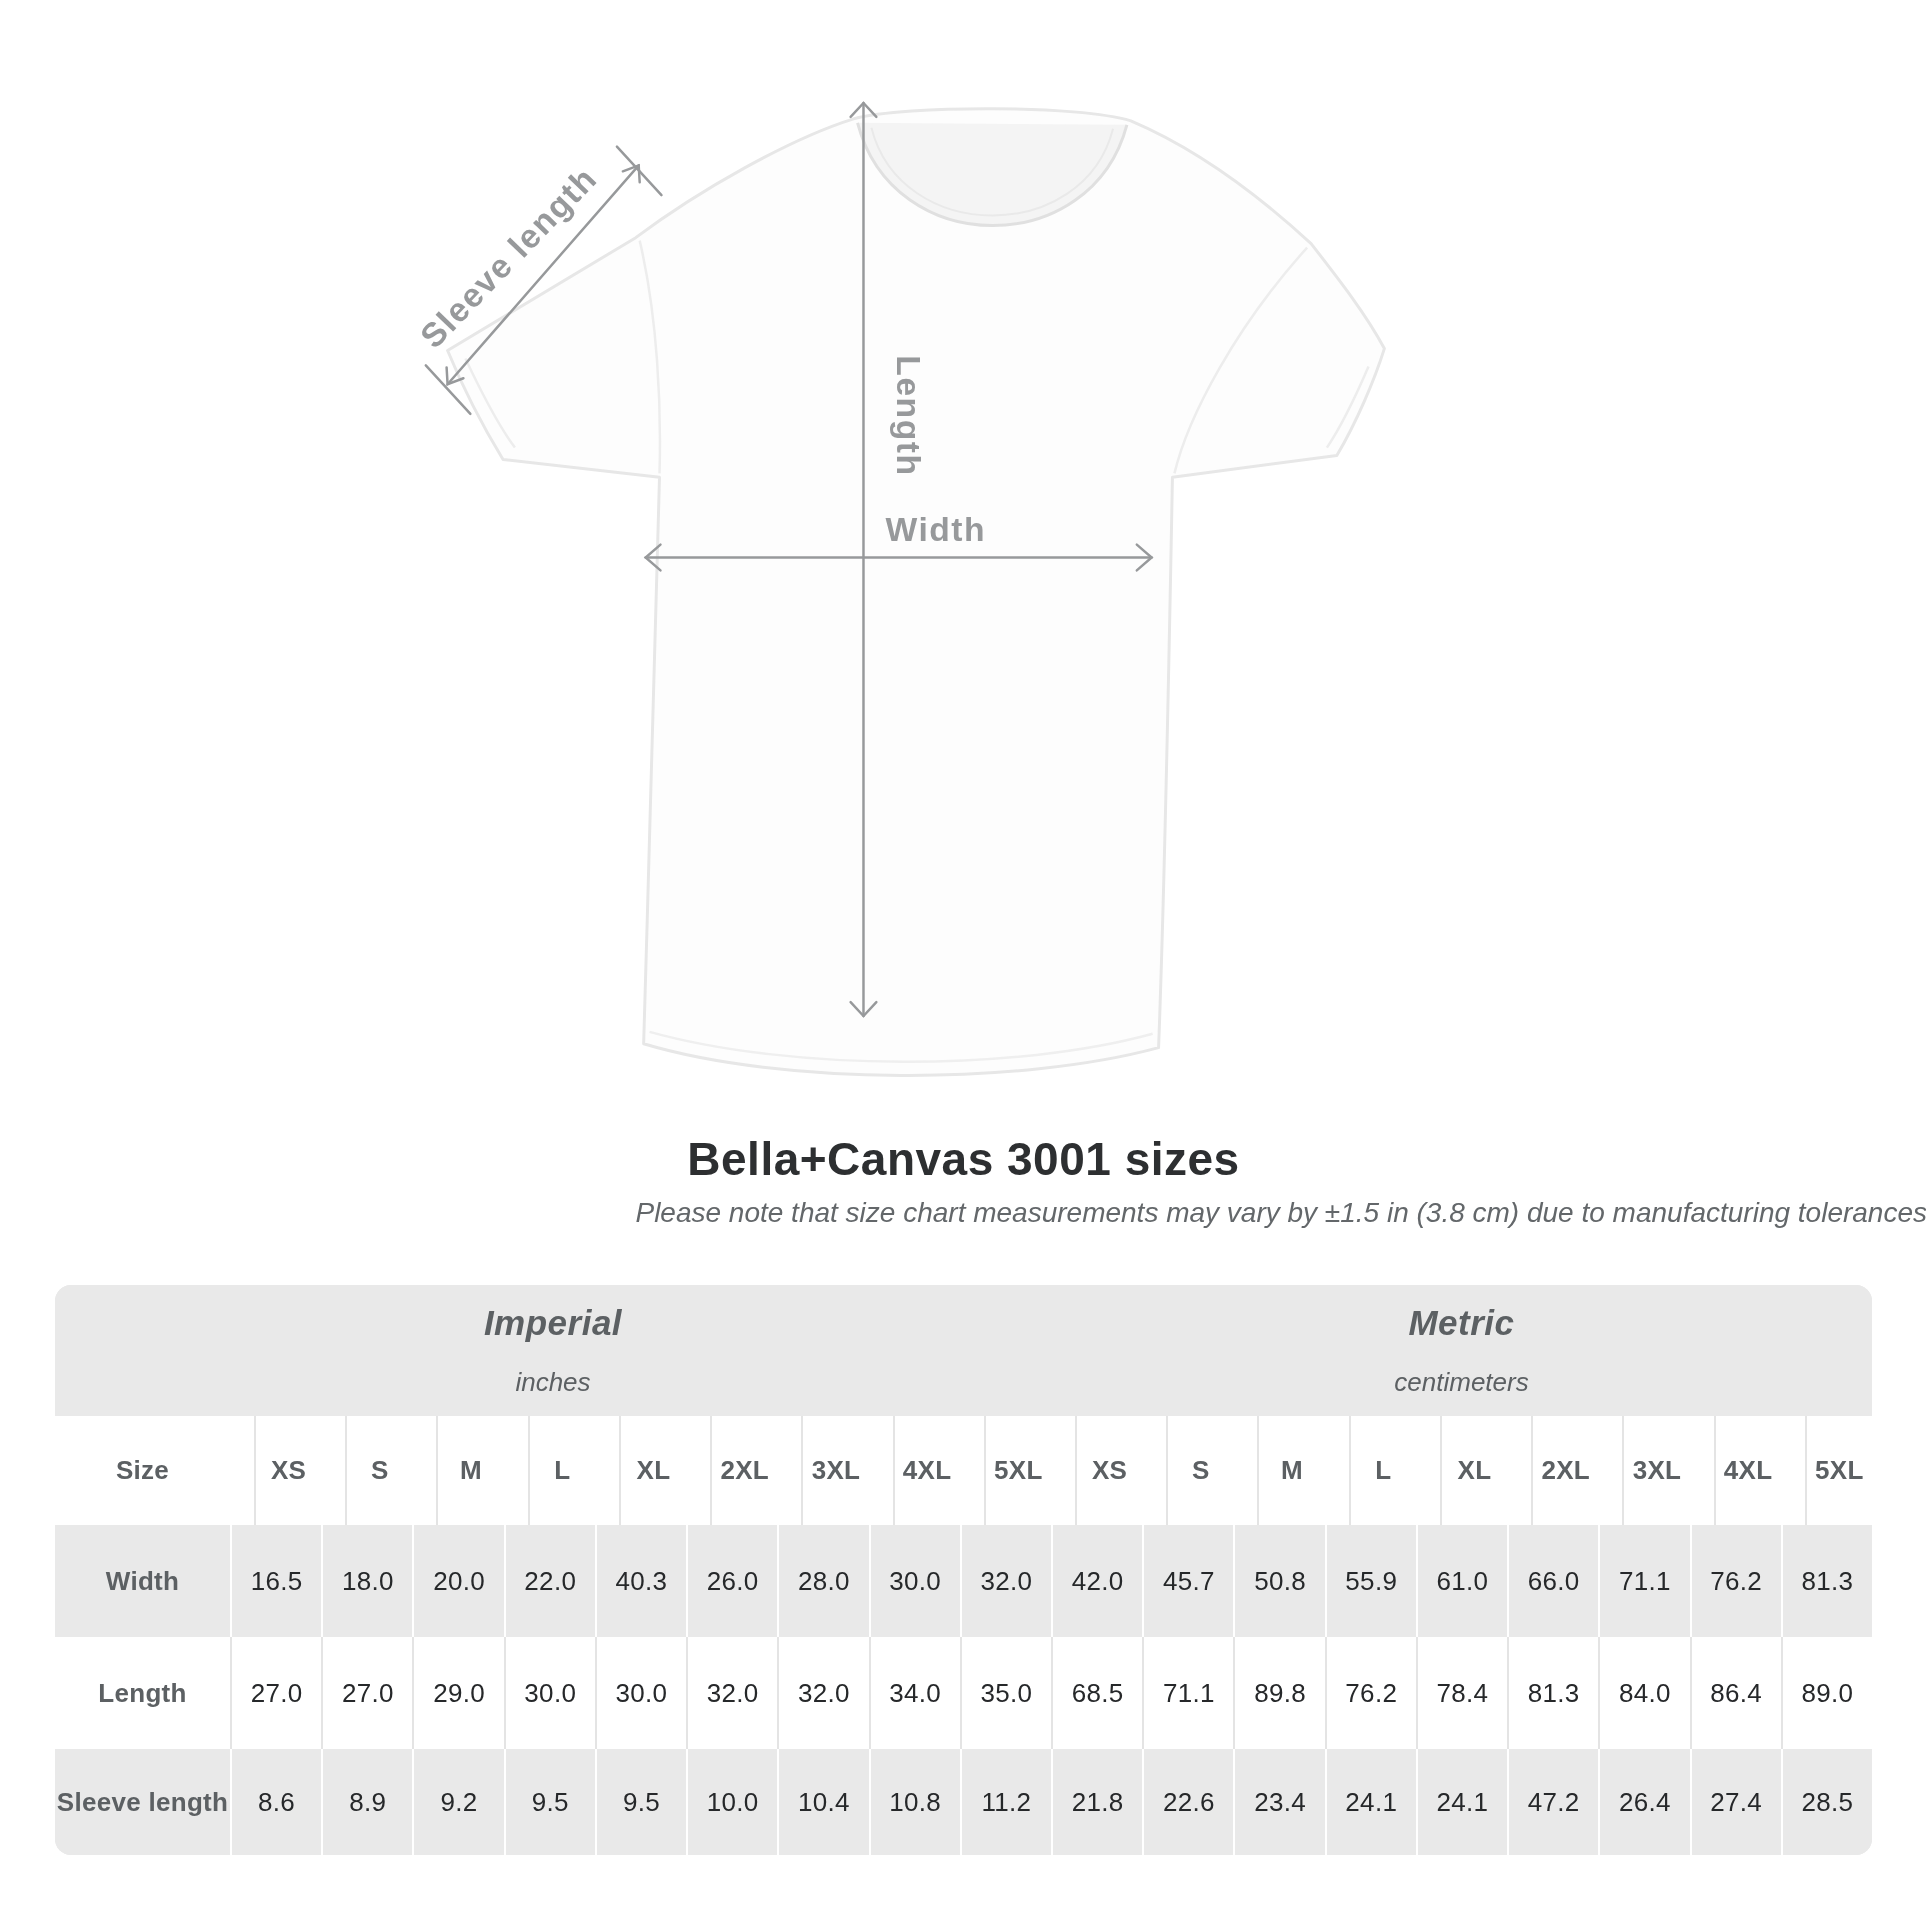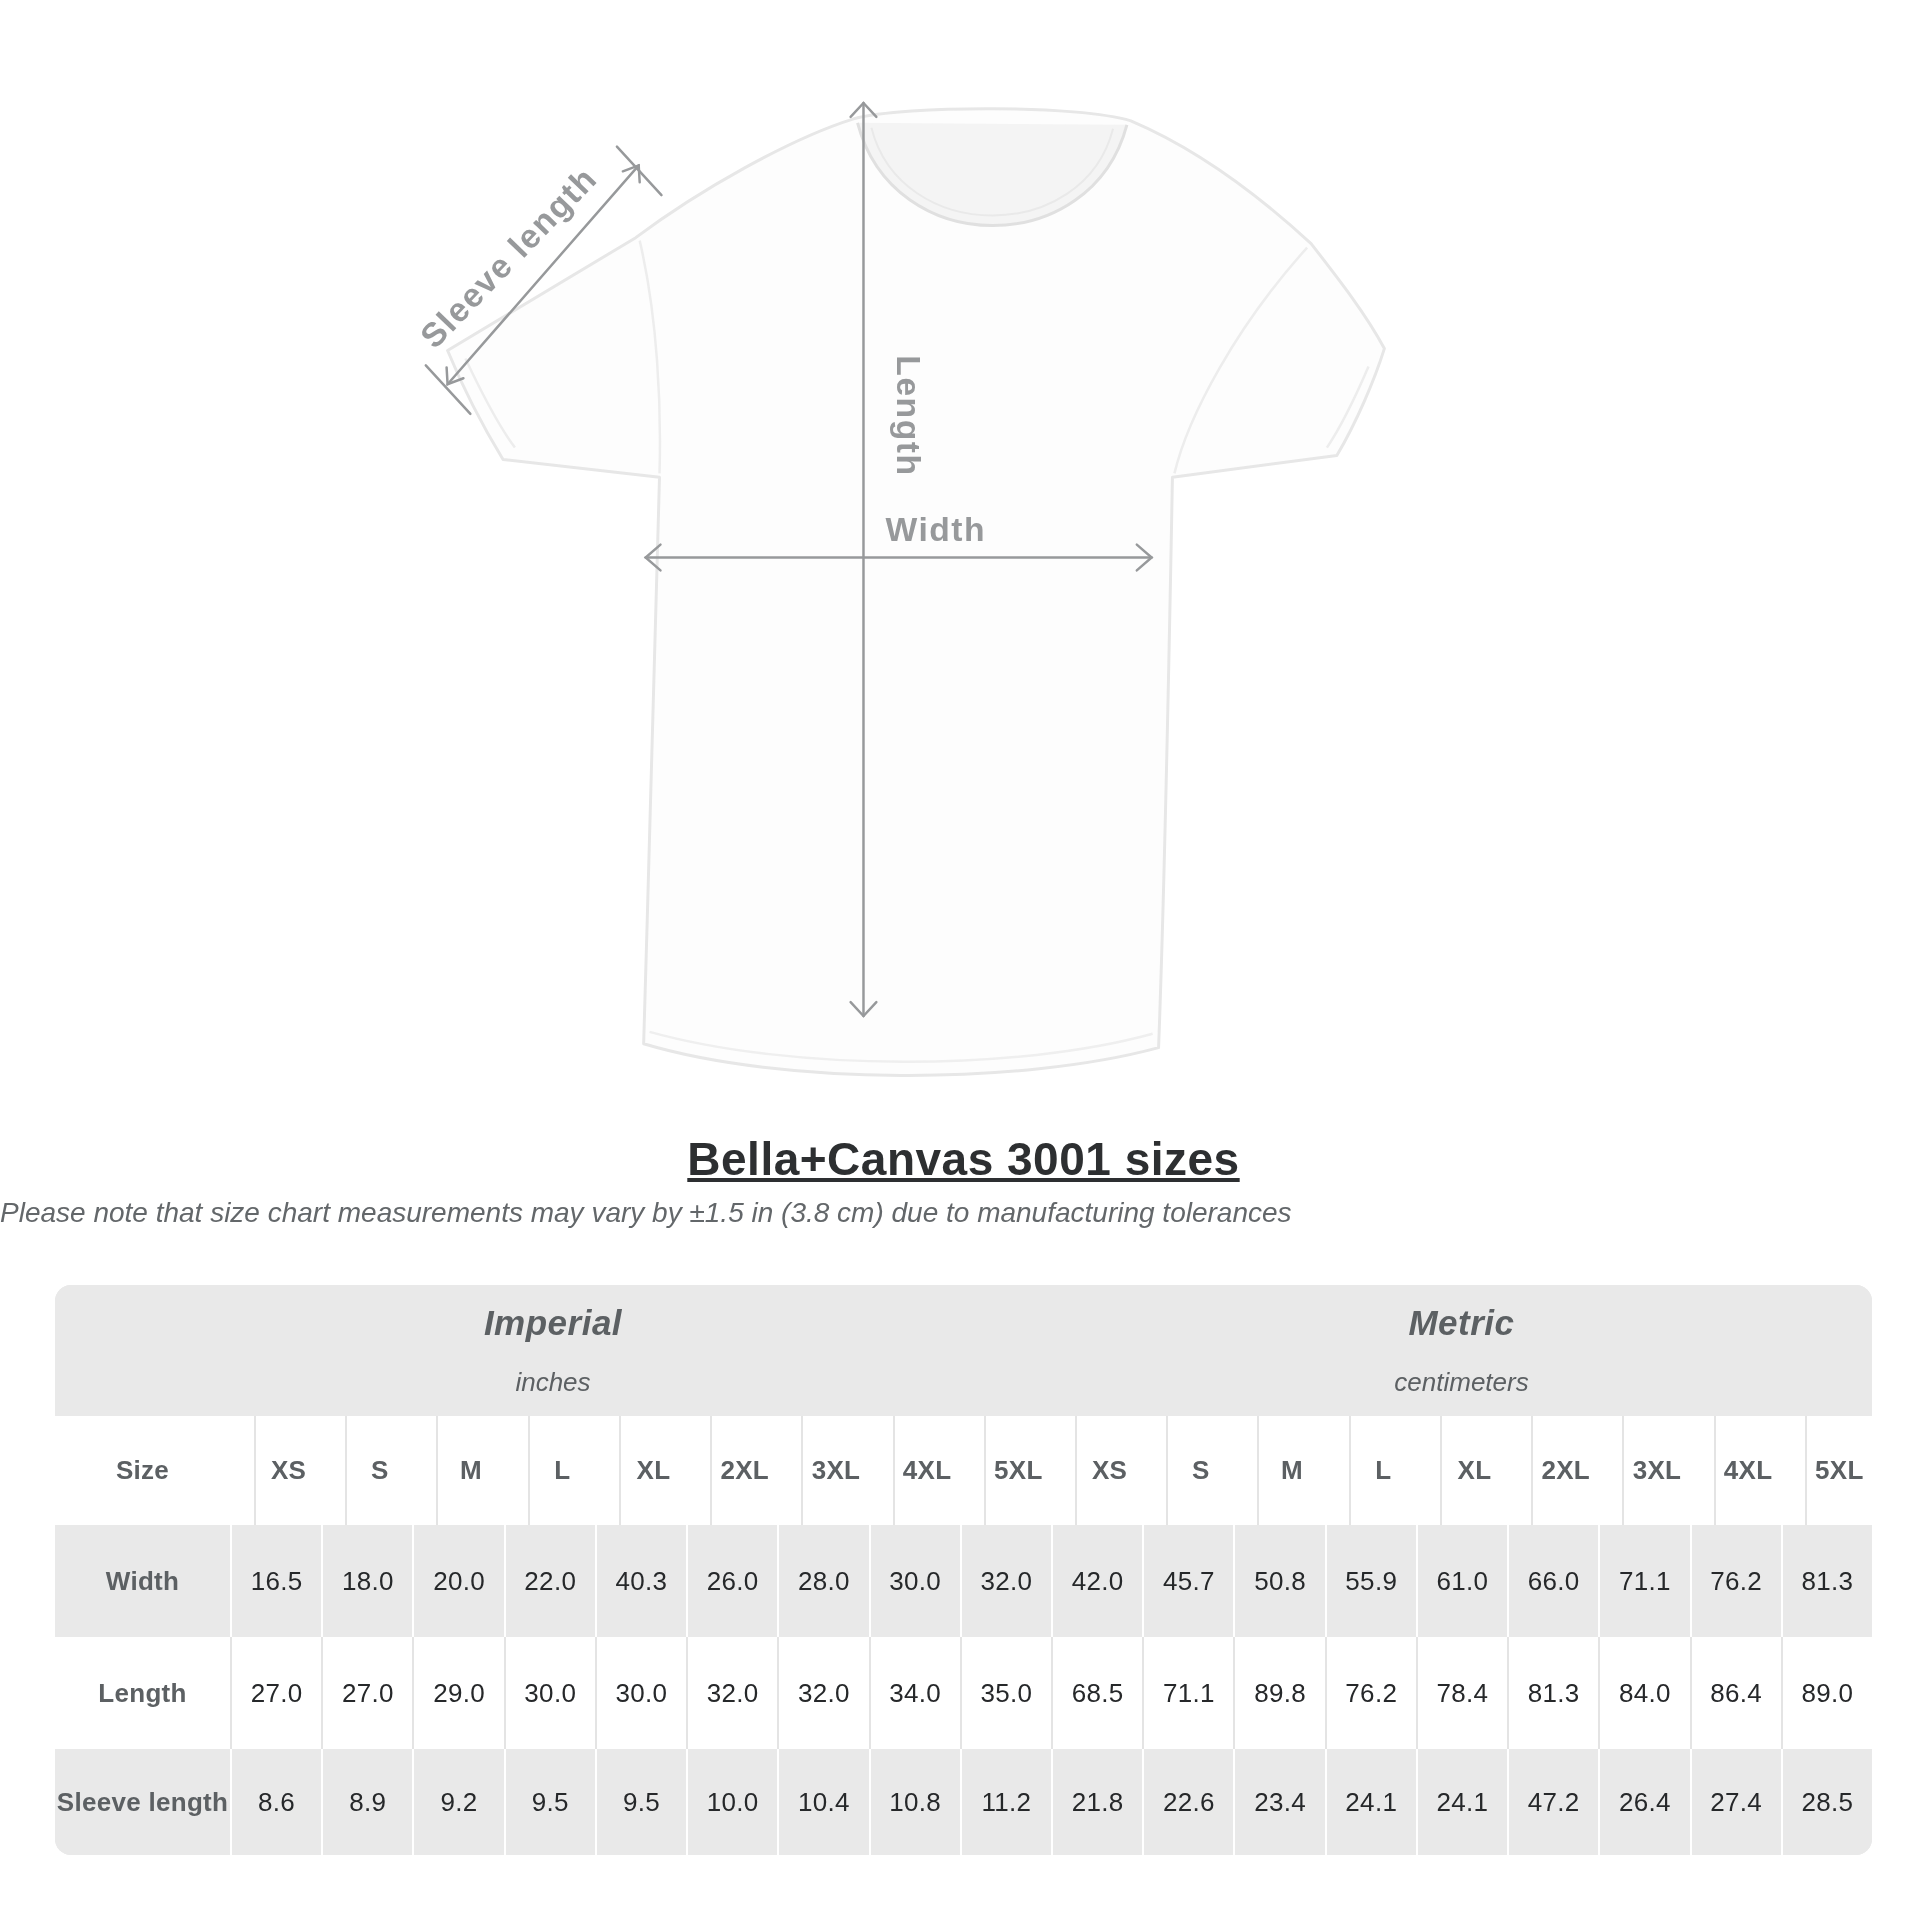--- a/index.html
+++ b/index.html
@@ -4,24 +4,24 @@
 <style>
   html,body{margin:0;padding:0;background:#ffffff;}
   .page{
     width:1927px;height:1927px;background:#ffffff;overflow:hidden;
     font-family:"Liberation Sans", sans-serif;position:relative;
   }
   .diagram-wrap{width:1927px;height:1117px;}
   .diagram-wrap svg{display:block;}
   .title{
     text-align:center;margin-top:16px;font-size:46px;font-weight:bold;
-    color:#2d2f31;letter-spacing:0.5px;line-height:53px;text-decoration:underline;
+    color:#2d2f31;letter-spacing:0.5px;line-height:53px;
   }
   .subtitle{
-    text-align:left;margin-top:10px;font-style:italic;font-size:28px;
+    text-align:right;margin-top:10px;font-style:italic;font-size:28px;
     color:#63676a;line-height:34px;
   }
   .size-table{
     width:1817px;margin:55px auto 0 auto;border-radius:16px;overflow:hidden;
     background:#e9e9e9;
   }
   .trow{display:grid;grid-template-columns:175px repeat(18,1fr);}
   .trow.band{height:131px;background:#e9e9e9;}
   .band-cell{display:flex;flex-direction:column;align-items:center;justify-content:center;gap:24px;}
   .band-imperial{grid-column:1 / span 10;}

